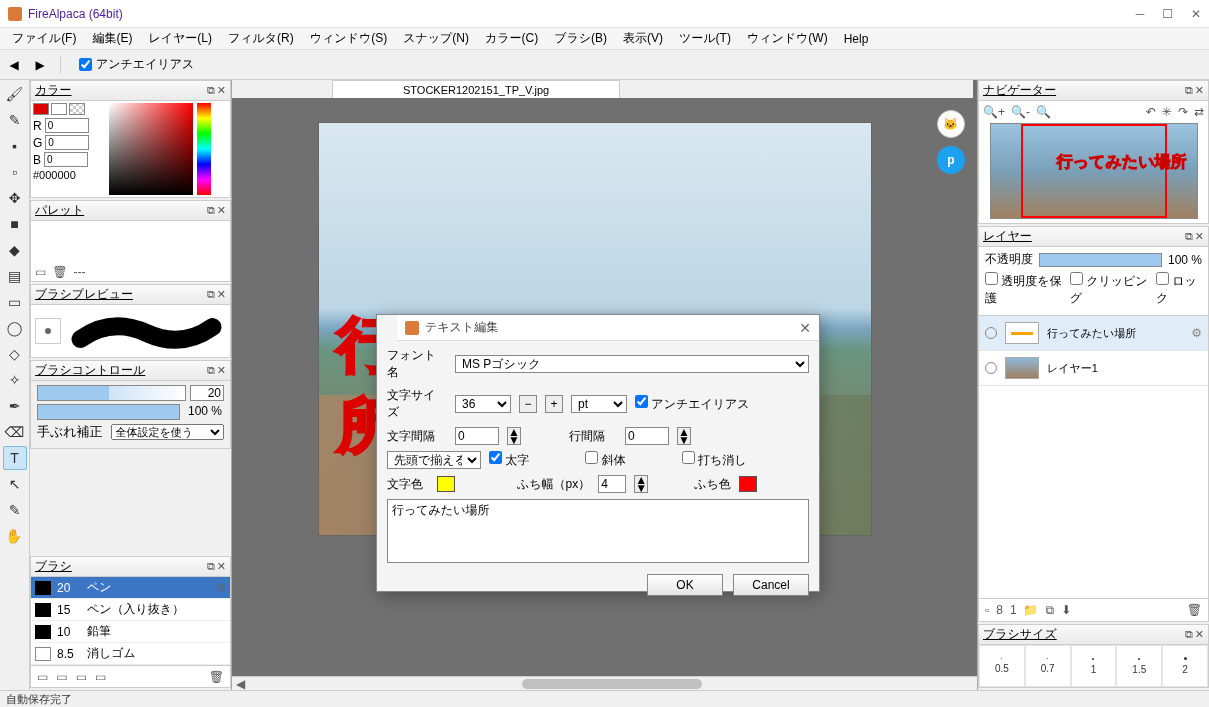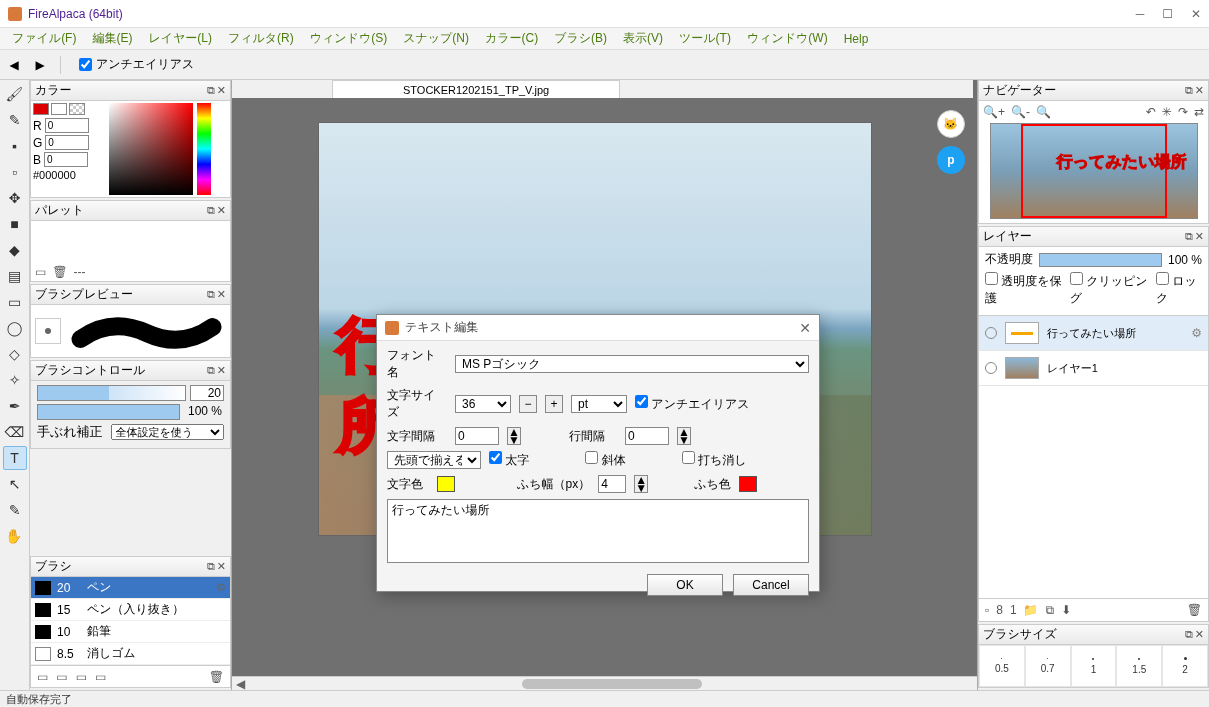--- a/index.html
+++ b/index.html
@@ -5,39 +5,39 @@
 * { box-sizing: border-box; margin: 0; padding: 0; font-family: "MS PGothic", "Meiryo", sans-serif; font-size: 12px; }
 body { background: #f0f0f0; width: 1209px; height: 707px; overflow: hidden; position: relative; }
 
 .titlebar { height: 28px; background: #fff; display: flex; align-items: center; padding: 0 8px; border-bottom: 1px solid #e0e0e0; }
 .titlebar .appicon { width: 14px; height: 14px; background: #d97a3a; border-radius: 2px; margin-right: 6px; }
 .titlebar .title { flex: 1; color: #4c1d95; }
 .titlebar .winbtns { display: flex; gap: 18px; color: #666; font-size: 14px; }
 .titlebar .winbtns span { cursor: pointer; }
 
 .menubar { height: 22px; background: #f5f5f5; display: flex; align-items: center; padding: 0 4px; border-bottom: 1px solid #ddd; }
-.menubar .menuitem { padding: 0 8px; color: #4d7c0f; cursor: pointer; }
+.menubar .menuitem { padding: 0 8px; color: #000000; cursor: pointer; }
 
 .toolbar { height: 30px; background: #f0f0f0; display: flex; align-items: center; padding: 0 4px; border-bottom: 1px solid #ccc; gap: 6px; }
 .navbtn { width: 20px; height: 20px; display: inline-flex; align-items: center; justify-content: center; cursor: pointer; }
 .chk { display: flex; align-items: center; gap: 4px; margin-left: 8px; }
 .chk input { margin: 0; }
 
 .mainarea { position: absolute; top: 80px; bottom: 17px; left: 0; right: 0; display: flex; }
 
 
 .toolstrip { width: 30px; background: #f0f0f0; border-right: 1px solid #ccc; display: flex; flex-direction: column; align-items: center; padding-top: 2px; gap: 2px; }
 .toolbtn { width: 24px; height: 24px; display: flex; align-items: center; justify-content: center; cursor: pointer; border-radius: 2px; font-size: 14px; color: #333; }
 .toolbtn.active { background: #cce4f7; border: 1px solid #7ab8e6; }
 
 
 .leftpanels { width: 202px; background: #f0f0f0; border-right: 1px solid #aaa; overflow: hidden; display: flex; flex-direction: column; }
 .panel { border: 1px solid #ccc; margin: 0 0 2px 0; background: #fff; }
 .panel-hdr { height: 20px; background: linear-gradient(#fafafa,#eaeaea); border-bottom: 1px solid #ccc; display: flex; align-items: center; padding: 0 4px; font-size: 11px; }
-.panel-hdr .t { flex: 1; }
+.panel-hdr .t { flex: 1; text-decoration: underline; }
 .panel-hdr .ctl { font-size: 11px; color: #555; cursor: pointer; margin-left: 2px; }
 
 .colorpanel-body { display: flex; padding: 2px; gap: 4px; }
 .swatches { width: 72px; }
 .swatchrow { display: flex; gap: 2px; margin-bottom: 3px; }
 .swatch { width: 16px; height: 12px; border: 1px solid #888; }
 .rgbrow { display: flex; align-items: center; gap: 3px; margin-bottom: 2px; font-size: 11px; }
 .rgbrow input { width: 44px; height: 15px; font-size: 10px; border: 1px solid #888; padding: 0 2px; }
 .hexval { font-size: 11px; margin-top: 2px; }
 .colorpicker { width: 84px; height: 92px; background: linear-gradient(to right, #fff, #f00); position: relative; }
@@ -111,21 +111,21 @@
 .layer-footer .g { display: flex; gap: 7px; }
 
 .brushsize-body { background: #fff; }
 .brushsize-grid { display: grid; grid-template-columns: repeat(5, 1fr); }
 .bs-cell { border: 1px solid #e5e5e5; height: 42px; display: flex; flex-direction: column; align-items: center; justify-content: center; gap: 4px; }
 .bs-cell .dot { background: #333; border-radius: 50%; }
 .bs-cell .lbl { font-size: 10px; color: #333; }
 
 
 .dlg { position: absolute; top: 314px; left: 376px; width: 444px; height: 278px; background: #f4f4f4; border: 1px solid #888; box-shadow: 2px 4px 16px rgba(0,0,0,.3); z-index: 50; }
-.dlg-title { height: 26px; background: #fff; border-bottom: 1px solid #ddd; display: flex; align-items: center; padding: 0 8px; }
+.dlg-title { height: 26px; background: #fff; border-bottom: 1px solid #ddd; display: flex; align-items: center; padding: 0 8px; margin-left: 20px; }
 .dlg-title .ic { width: 14px; height: 14px; background: #d97a3a; border-radius: 2px; margin-right: 6px; }
 .dlg-title .t { flex: 1; color: #444; }
 .dlg-title .x { color: #666; cursor: pointer; font-size: 14px; }
 .dlg-body { padding: 6px 10px; }
 .dlg-row { display: flex; align-items: center; gap: 8px; margin-bottom: 6px; font-size: 11px; }
 .dlg-row .lbl { width: 60px; }
 .dlg-row select { border: 1px solid #888; background: #fff; height: 18px; padding: 0 2px; }
 .dlg-row input[type=text].num { width: 44px; height: 18px; border: 1px solid #888; padding: 0 2px; }
 .spin { display: inline-flex; flex-direction: column; border: 1px solid #888; height: 18px; width: 14px; font-size: 7px; }
 .spin span { flex: 1; text-align: center; background: #eee; cursor: pointer; line-height: 8px; }

